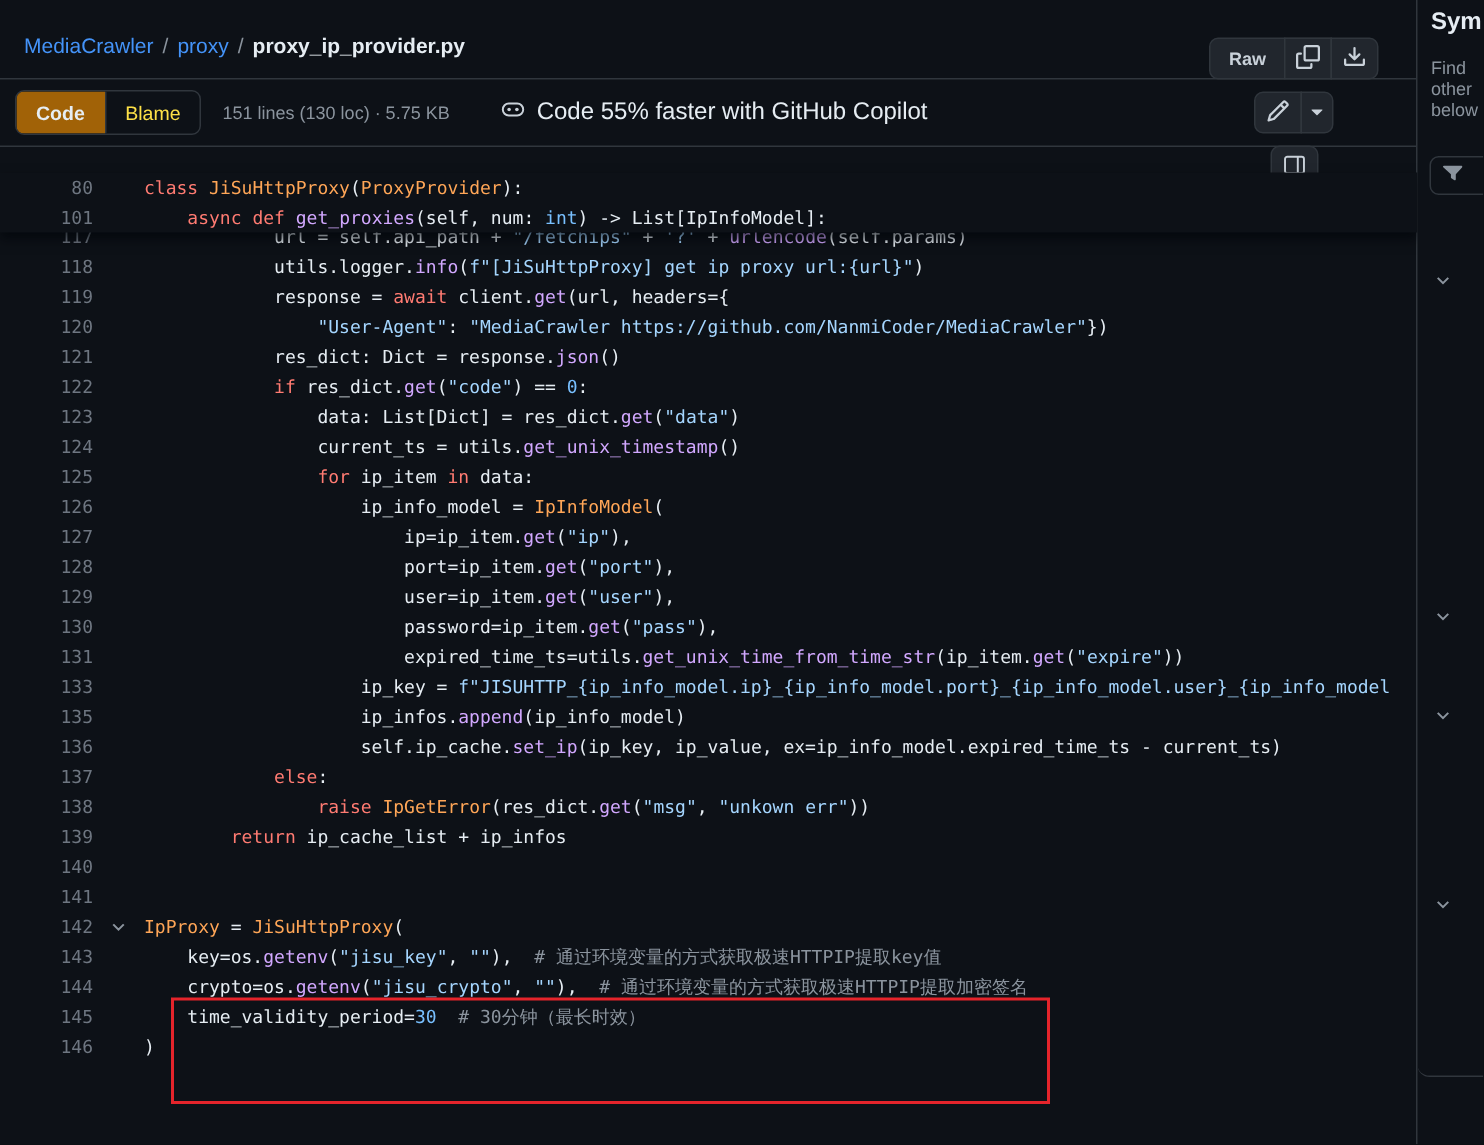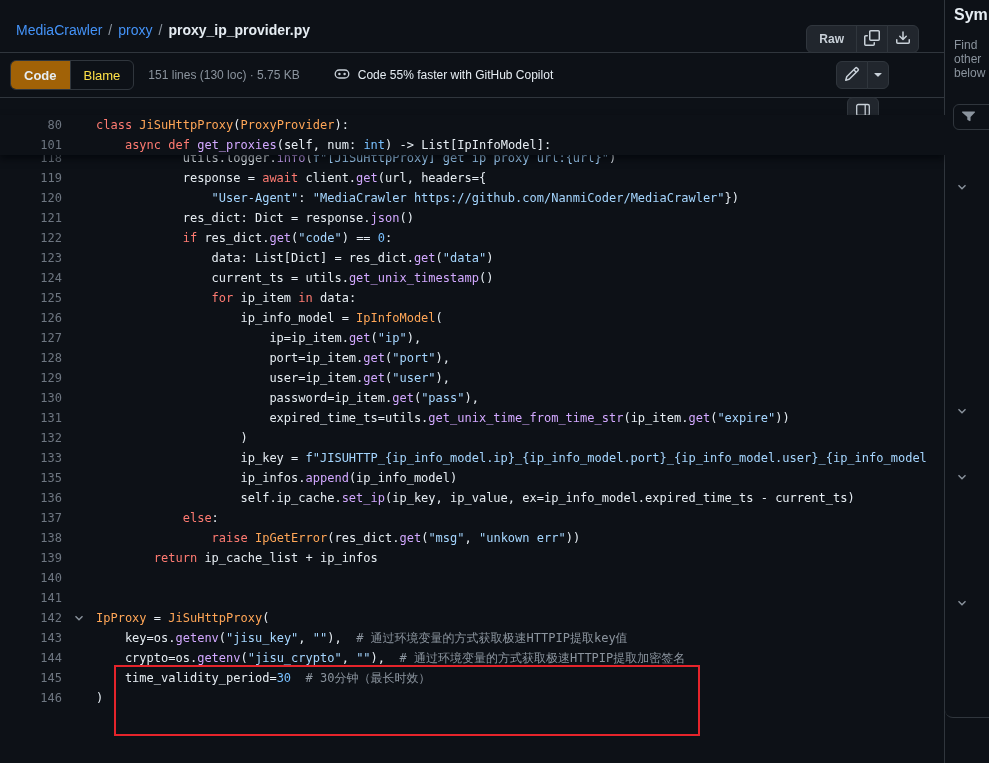--- a/index.html
+++ b/index.html
@@ -20,21 +20,21 @@
 
   
   .toolbar{height:44px;display:flex;align-items:center;border-top:1px solid var(--border,#30363d);
            border-bottom:1px solid var(--border,#30363d);padding:0 26px 0 10px;}
   .tab-group{display:flex;height:28px;border:1px solid var(--border,#30363d);border-radius:6px;overflow:hidden;}
   .tab{display:flex;align-items:center;padding:0 13px;font-size:13px;background:transparent;border:none;
        color:#fde047;cursor:pointer;font-family:inherit;}
   .tab.active{background:#a16207;color:var(--fg,#e6edf3);font-weight:600;}
   .tab + .tab{border-left:1px solid var(--border,#30363d);}
   .file-stats{margin-left:14px;font-size:12px;color:var(--muted,#8b949e);white-space:nowrap;}
-  .copilot{display:flex;align-items:center;gap:8px;margin-left:34px;font-size:12px;color:var(--fg,#e6edf3);white-space:nowrap;}
+  .copilot{display:flex;align-items:center;gap:8px;margin-left:34px;font-size:16px;color:var(--fg,#e6edf3);white-space:nowrap;}
   .toolbar-right{margin-left:auto;display:flex;align-items:center;gap:8px;flex-direction:column;}
   .btn-group{display:flex;}
   .gh-btn{height:28px;display:flex;align-items:center;justify-content:center;background:var(--btnbg,#21262d);
           border:1px solid var(--border,#30363d);color:#c9d1d9;font-size:12px;font-weight:600;cursor:pointer;
           font-family:inherit;padding:0 12px;}
   .gh-btn.icon{width:32px;padding:0;}
   .gh-btn.narrow{width:22px;padding:0;}
   .btn-group .gh-btn{border-radius:0;margin-left:-1px;}
   .btn-group .gh-btn:first-child{border-radius:6px 0 0 6px;margin-left:0;}
   .btn-group .gh-btn:last-child{border-radius:0 6px 6px 0;}
@@ -149,35 +149,35 @@
                 <path d="M10.2 2.5v11"></path>
               </svg>
           </span>
         </button>
       </div>
     </div>
 
     <div class="code-area">
       <div class="lines" id="code-lines">
           <div class="row"><span class="ln">116</span><span class="src"><span class="tok-pl">        </span><span class="tok-k">async</span><span class="tok-pl"> </span><span class="tok-k">with</span><span class="tok-pl"> httpx.</span><span class="tok-fn">AsyncClient</span><span class="tok-pl">() </span><span class="tok-k">as</span><span class="tok-pl"> client:</span></span></div>
+          <div class="row"><span class="ln">117</span><span class="src"><span class="tok-pl">            url = self.api_path + </span><span class="tok-st">"/fetchips"</span><span class="tok-pl"> + </span><span class="tok-st">'?'</span><span class="tok-pl"> + </span><span class="tok-fn">urlencode</span><span class="tok-pl">(self.params)</span></span></div>
           <div class="row"><span class="ln">118</span><span class="src"><span class="tok-pl">            utils.logger.</span><span class="tok-fn">info</span><span class="tok-pl">(</span><span class="tok-st">f"[JiSuHttpProxy] get ip proxy url:{url}"</span><span class="tok-pl">)</span></span></div>
           <div class="row"><span class="ln">119</span><span class="src"><span class="tok-pl">            response = </span><span class="tok-k">await</span><span class="tok-pl"> client.</span><span class="tok-fn">get</span><span class="tok-pl">(url, headers={</span></span></div>
           <div class="row"><span class="ln">120</span><span class="src"><span class="tok-pl">                </span><span class="tok-st">"User-Agent"</span><span class="tok-pl">: </span><span class="tok-st">"MediaCrawler https://github.com/NanmiCoder/MediaCrawler"</span><span class="tok-pl">})</span></span></div>
           <div class="row"><span class="ln">121</span><span class="src"><span class="tok-pl">            res_dict: Dict = response.</span><span class="tok-fn">json</span><span class="tok-pl">()</span></span></div>
           <div class="row"><span class="ln">122</span><span class="src"><span class="tok-pl">            </span><span class="tok-k">if</span><span class="tok-pl"> res_dict.</span><span class="tok-fn">get</span><span class="tok-pl">(</span><span class="tok-st">"code"</span><span class="tok-pl">) == </span><span class="tok-nb">0</span><span class="tok-pl">:</span></span></div>
           <div class="row"><span class="ln">123</span><span class="src"><span class="tok-pl">                data: List[Dict] = res_dict.</span><span class="tok-fn">get</span><span class="tok-pl">(</span><span class="tok-st">"data"</span><span class="tok-pl">)</span></span></div>
           <div class="row"><span class="ln">124</span><span class="src"><span class="tok-pl">                current_ts = utils.</span><span class="tok-fn">get_unix_timestamp</span><span class="tok-pl">()</span></span></div>
           <div class="row"><span class="ln">125</span><span class="src"><span class="tok-pl">                </span><span class="tok-k">for</span><span class="tok-pl"> ip_item </span><span class="tok-k">in</span><span class="tok-pl"> data:</span></span></div>
           <div class="row"><span class="ln">126</span><span class="src"><span class="tok-pl">                    ip_info_model = </span><span class="tok-cl">IpInfoModel</span><span class="tok-pl">(</span></span></div>
           <div class="row"><span class="ln">127</span><span class="src"><span class="tok-pl">                        ip=ip_item.</span><span class="tok-fn">get</span><span class="tok-pl">(</span><span class="tok-st">"ip"</span><span class="tok-pl">),</span></span></div>
           <div class="row"><span class="ln">128</span><span class="src"><span class="tok-pl">                        port=ip_item.</span><span class="tok-fn">get</span><span class="tok-pl">(</span><span class="tok-st">"port"</span><span class="tok-pl">),</span></span></div>
           <div class="row"><span class="ln">129</span><span class="src"><span class="tok-pl">                        user=ip_item.</span><span class="tok-fn">get</span><span class="tok-pl">(</span><span class="tok-st">"user"</span><span class="tok-pl">),</span></span></div>
           <div class="row"><span class="ln">130</span><span class="src"><span class="tok-pl">                        password=ip_item.</span><span class="tok-fn">get</span><span class="tok-pl">(</span><span class="tok-st">"pass"</span><span class="tok-pl">),</span></span></div>
           <div class="row"><span class="ln">131</span><span class="src"><span class="tok-pl">                        expired_time_ts=utils.</span><span class="tok-fn">get_unix_time_from_time_str</span><span class="tok-pl">(ip_item.</span><span class="tok-fn">get</span><span class="tok-pl">(</span><span class="tok-st">"expire"</span><span class="tok-pl">))</span></span></div>
-          <div class="row"><span class="ln">132</span><span class="src"><span class="tok-pl">                    )</span></span></div>
           <div class="row"><span class="ln">133</span><span class="src"><span class="tok-pl">                    ip_key = </span><span class="tok-st">f"JISUHTTP_{ip_info_model.ip}_{ip_info_model.port}_{ip_info_model.user}_{ip_info_model</span></span></div>
           <div class="row"><span class="ln">135</span><span class="src"><span class="tok-pl">                    ip_infos.</span><span class="tok-fn">append</span><span class="tok-pl">(ip_info_model)</span></span></div>
           <div class="row"><span class="ln">136</span><span class="src"><span class="tok-pl">                    self.ip_cache.</span><span class="tok-fn">set_ip</span><span class="tok-pl">(ip_key, ip_value, ex=ip_info_model.expired_time_ts - current_ts)</span></span></div>
           <div class="row"><span class="ln">137</span><span class="src"><span class="tok-pl">            </span><span class="tok-k">else</span><span class="tok-pl">:</span></span></div>
           <div class="row"><span class="ln">138</span><span class="src"><span class="tok-pl">                </span><span class="tok-k">raise</span><span class="tok-pl"> </span><span class="tok-cl">IpGetError</span><span class="tok-pl">(res_dict.</span><span class="tok-fn">get</span><span class="tok-pl">(</span><span class="tok-st">"msg"</span><span class="tok-pl">, </span><span class="tok-st">"unkown err"</span><span class="tok-pl">))</span></span></div>
           <div class="row"><span class="ln">139</span><span class="src"><span class="tok-pl">        </span><span class="tok-k">return</span><span class="tok-pl"> ip_cache_list + ip_infos</span></span></div>
           <div class="row"><span class="ln">140</span><span class="src"></span></div>
           <div class="row"><span class="ln">141</span><span class="src"></span></div>
           <div class="row"><span class="ln">142</span><span class="gutter-chev"><svg width="14" height="14" viewBox="0 0 16 16" fill="none">
                 <path d="M4 6l4 4 4-4" stroke="#8b949e" stroke-width="1.6"></path>

